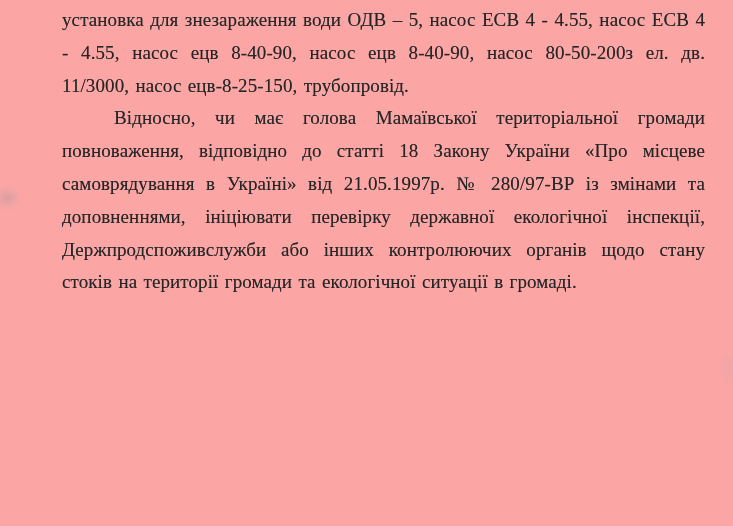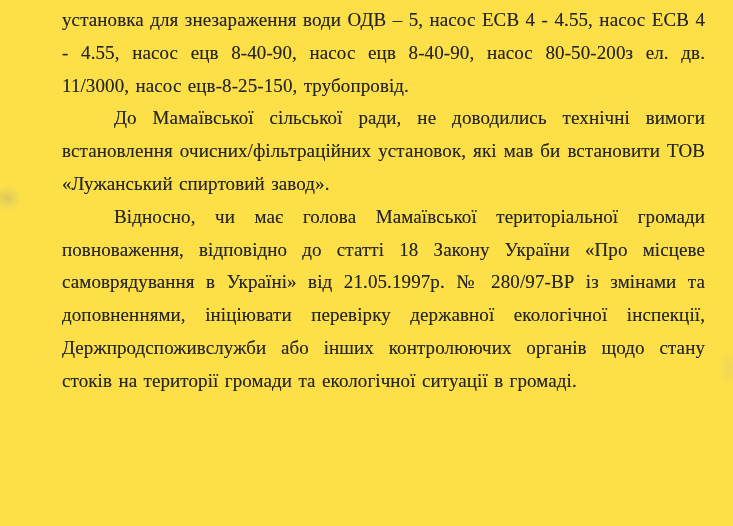--- a/index.html
+++ b/index.html
@@ -4,21 +4,21 @@
 <style>
   html, body {
     margin: 0;
     padding: 0;
     background: #ffffff;
   }
   .page {
     position: relative;
     width: 733px;
     height: 526px;
-    background: #fde047;
+    background: #fca5a5;
     overflow: hidden;
     font-family: "Liberation Serif", "DejaVu Serif", serif;
     color: #262626;
   }
   .text-block {
     position: absolute;
     top: 4px;
     left: 62px;
     width: 643px;
   }
@@ -57,16 +57,15 @@
   }
 </style>
 </head>
 <body>
 
 <div class="page">
   <div class="smudge-left"></div>
   <div class="smudge-right"></div>
   <div class="text-block">
     <p>установка для знезараження води ОДВ – 5, насос ЕСВ 4 - 4.55, насос ЕСВ 4 - 4.55, насос ецв 8-40-90, насос ецв 8-40-90, насос 80-50-200з ел. дв. 11/3000, насос ецв-8-25-150, трубопровід.</p>
-    <p class="indent">До Мамаївської сільської ради, не доводились технічні вимоги встановлення очисних/фільтраційних установок, які мав би встановити ТОВ «Лужанський спиртовий завод».</p>
     <p class="indent">Відносно, чи має голова Мамаївської територіальної громади повноваження, відповідно до статті 18 Закону України «Про місцеве самоврядування в Україні» від 21.05.1997р. № 280/97-ВР із змінами та доповненнями, ініціювати перевірку державної екологічної інспекції, Держпродспоживслужби або інших контролюючих органів щодо стану стоків на території громади та екологічної ситуації в громаді.</p>
   </div>
 </div>
 
 </body></html>

